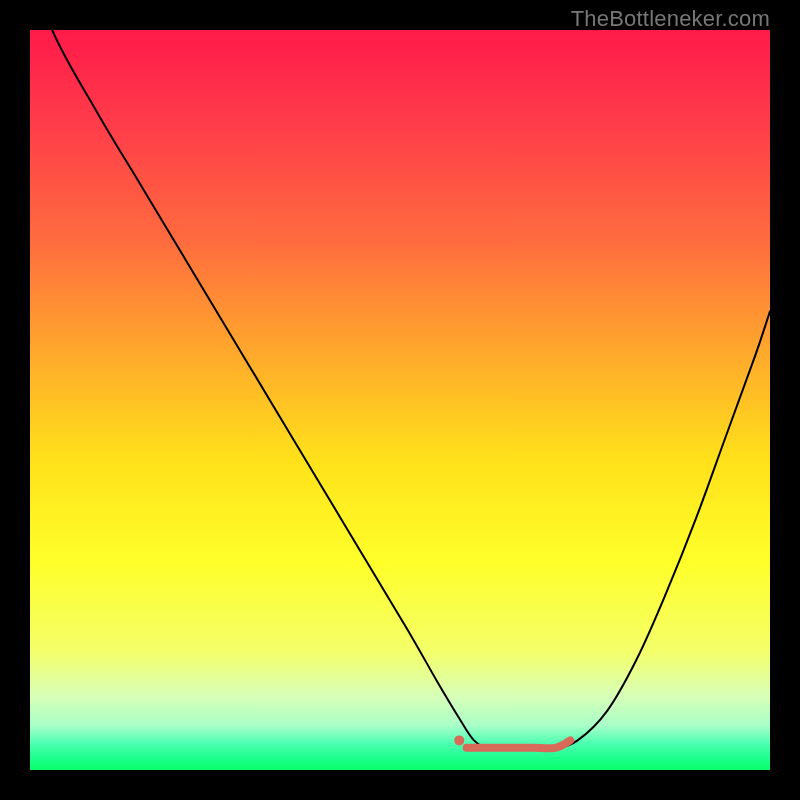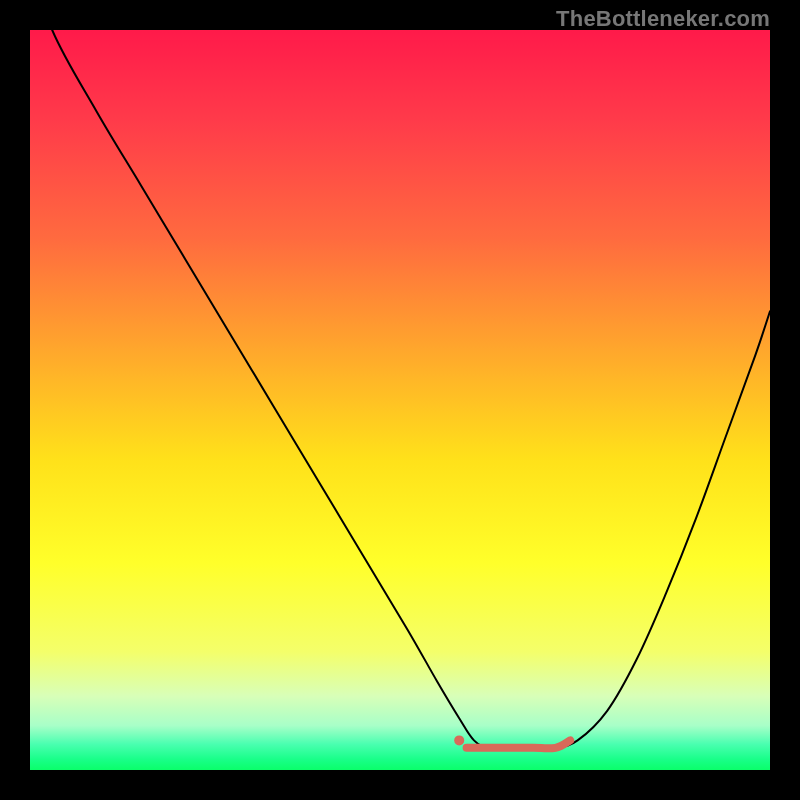--- a/index.html
+++ b/index.html
@@ -7,21 +7,21 @@
   .container { position: relative; width: 800px; height: 800px; }
   .plot-area { position: absolute; left: 30px; top: 30px; width: 740px; height: 740px; }
   .gradient-bg { position: absolute; left: 0; top: 0; width: 100%; height: 100%; }
   .curve-layer { position: absolute; left: 0; top: 0; width: 100%; height: 100%; }
   .watermark {
     position: absolute;
     top: 6px;
     right: 30px;
     color: #777;
     font-size: 22px;
-    font-weight: 700;
+    font-weight: 400;
     letter-spacing: 0.2px;
   }
 </style>
 </head>
 <body>
 
 <div class="container">
   <div class="watermark">TheBottleneker.com</div>
   <div class="plot-area">
     <svg class="gradient-bg" viewBox="0 0 740 740" preserveAspectRatio="none">

